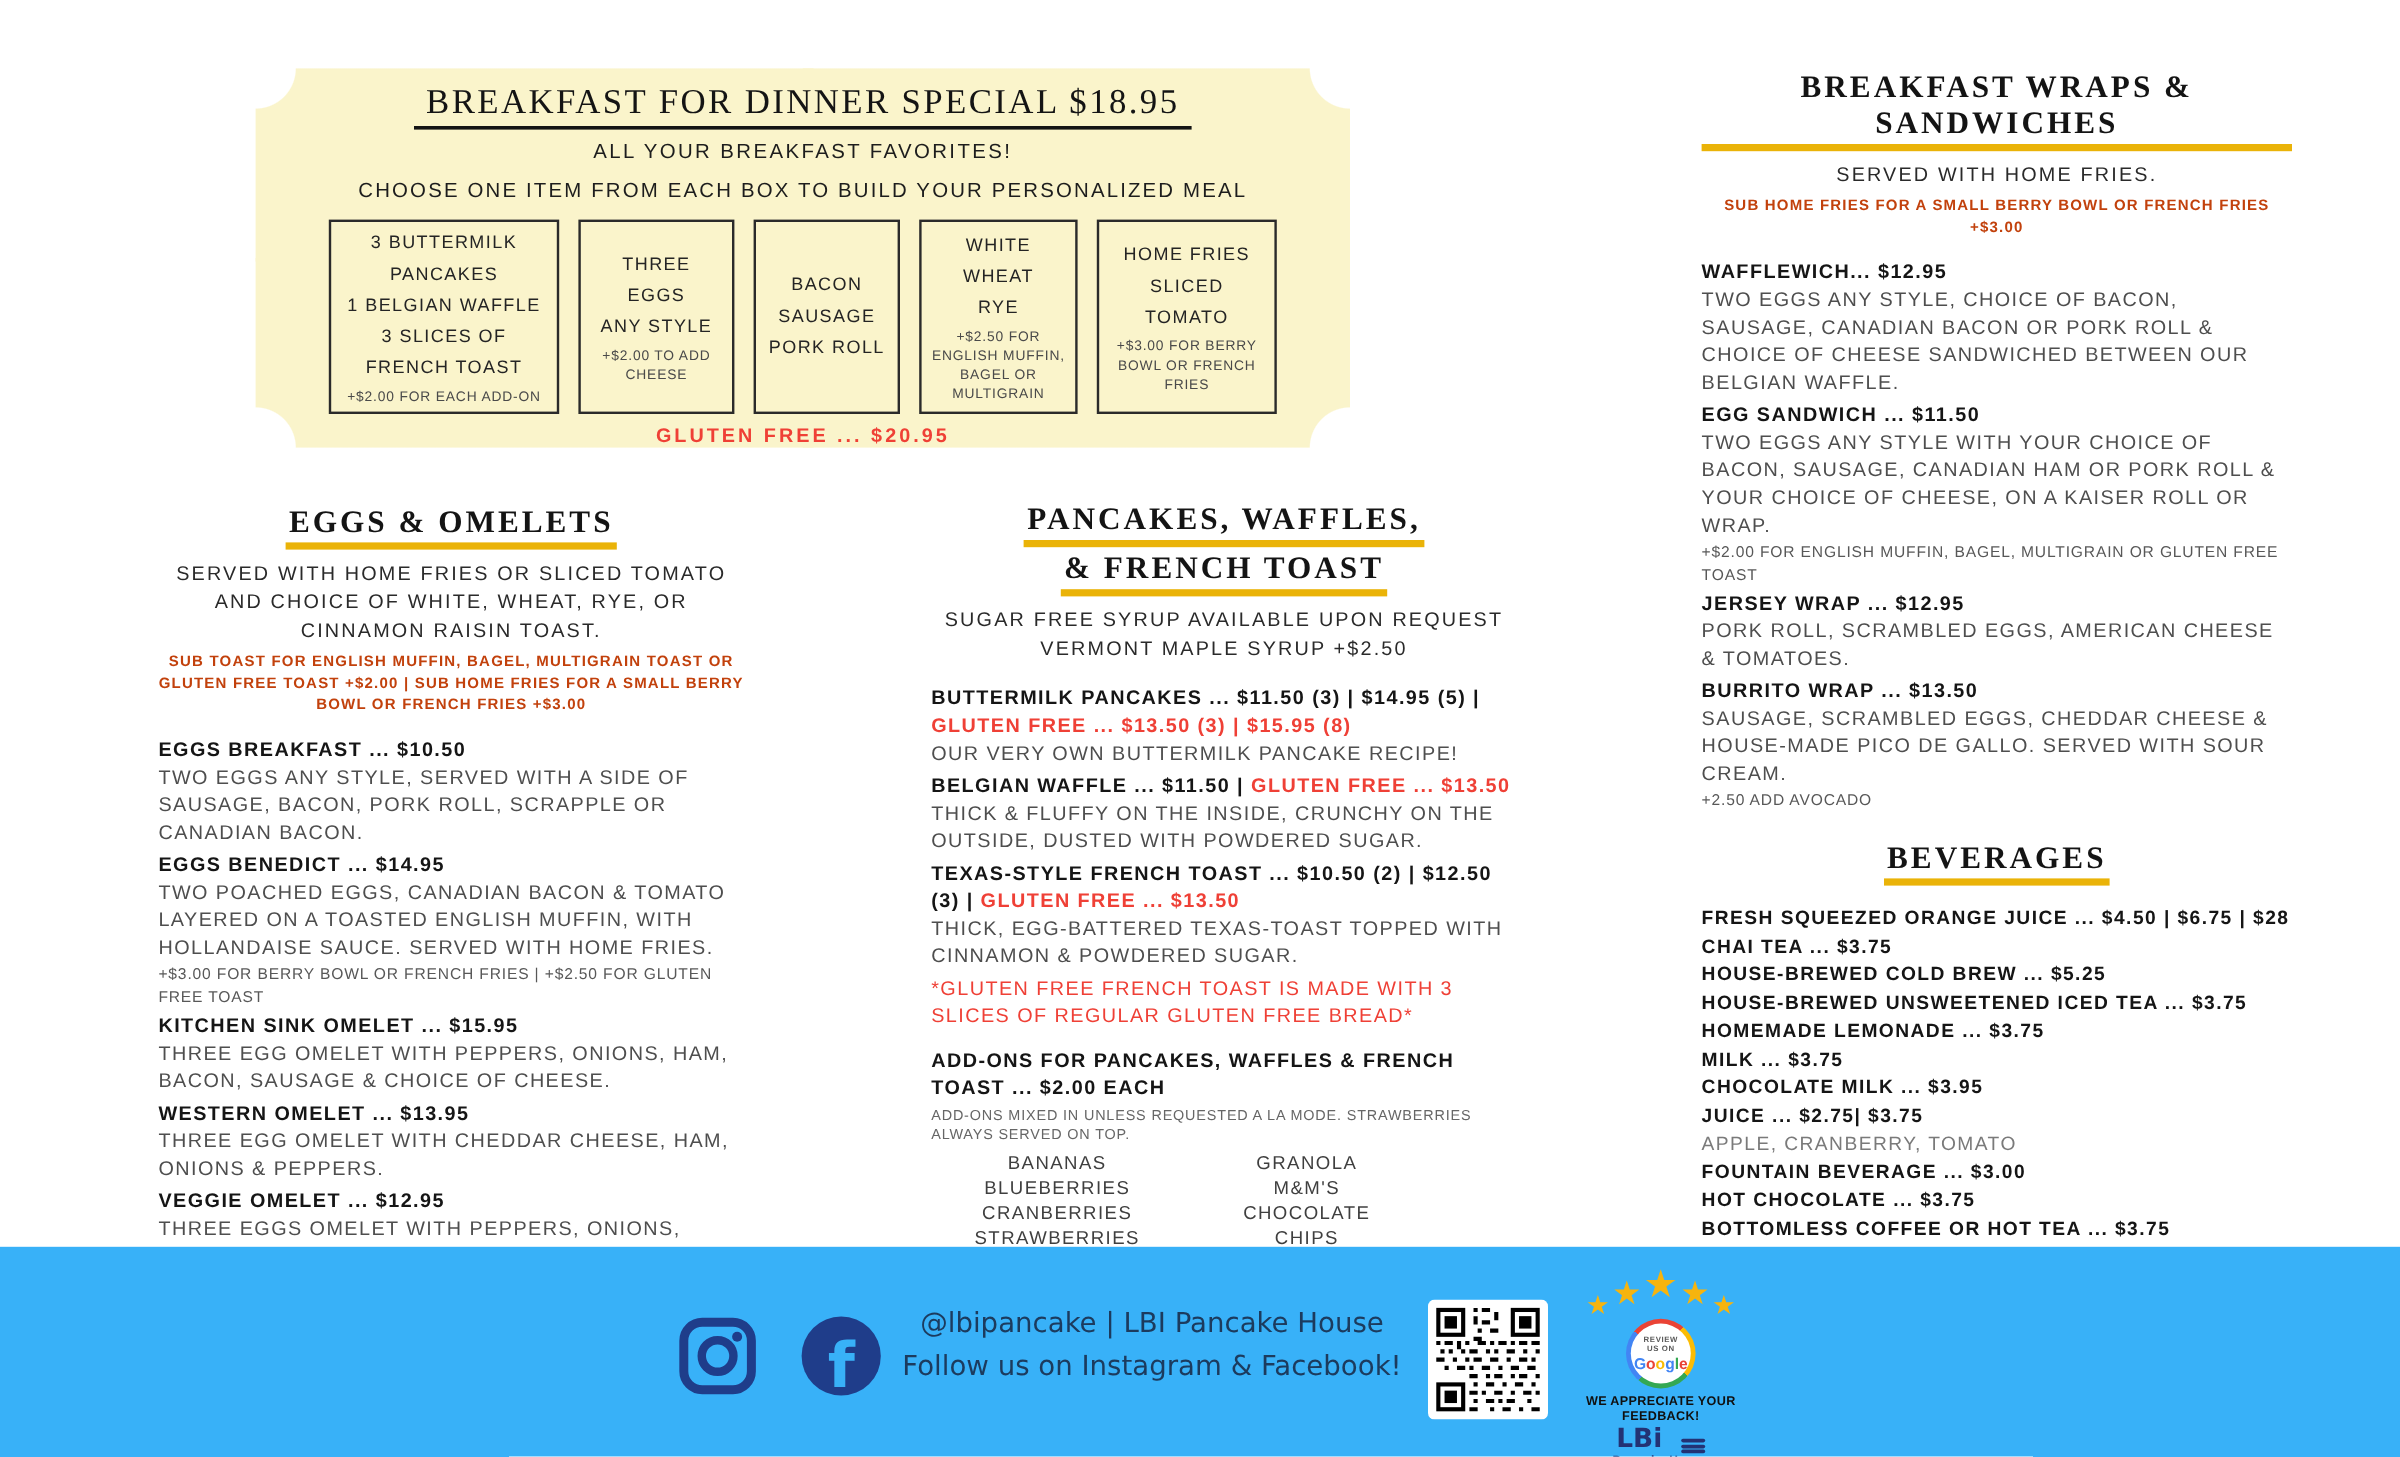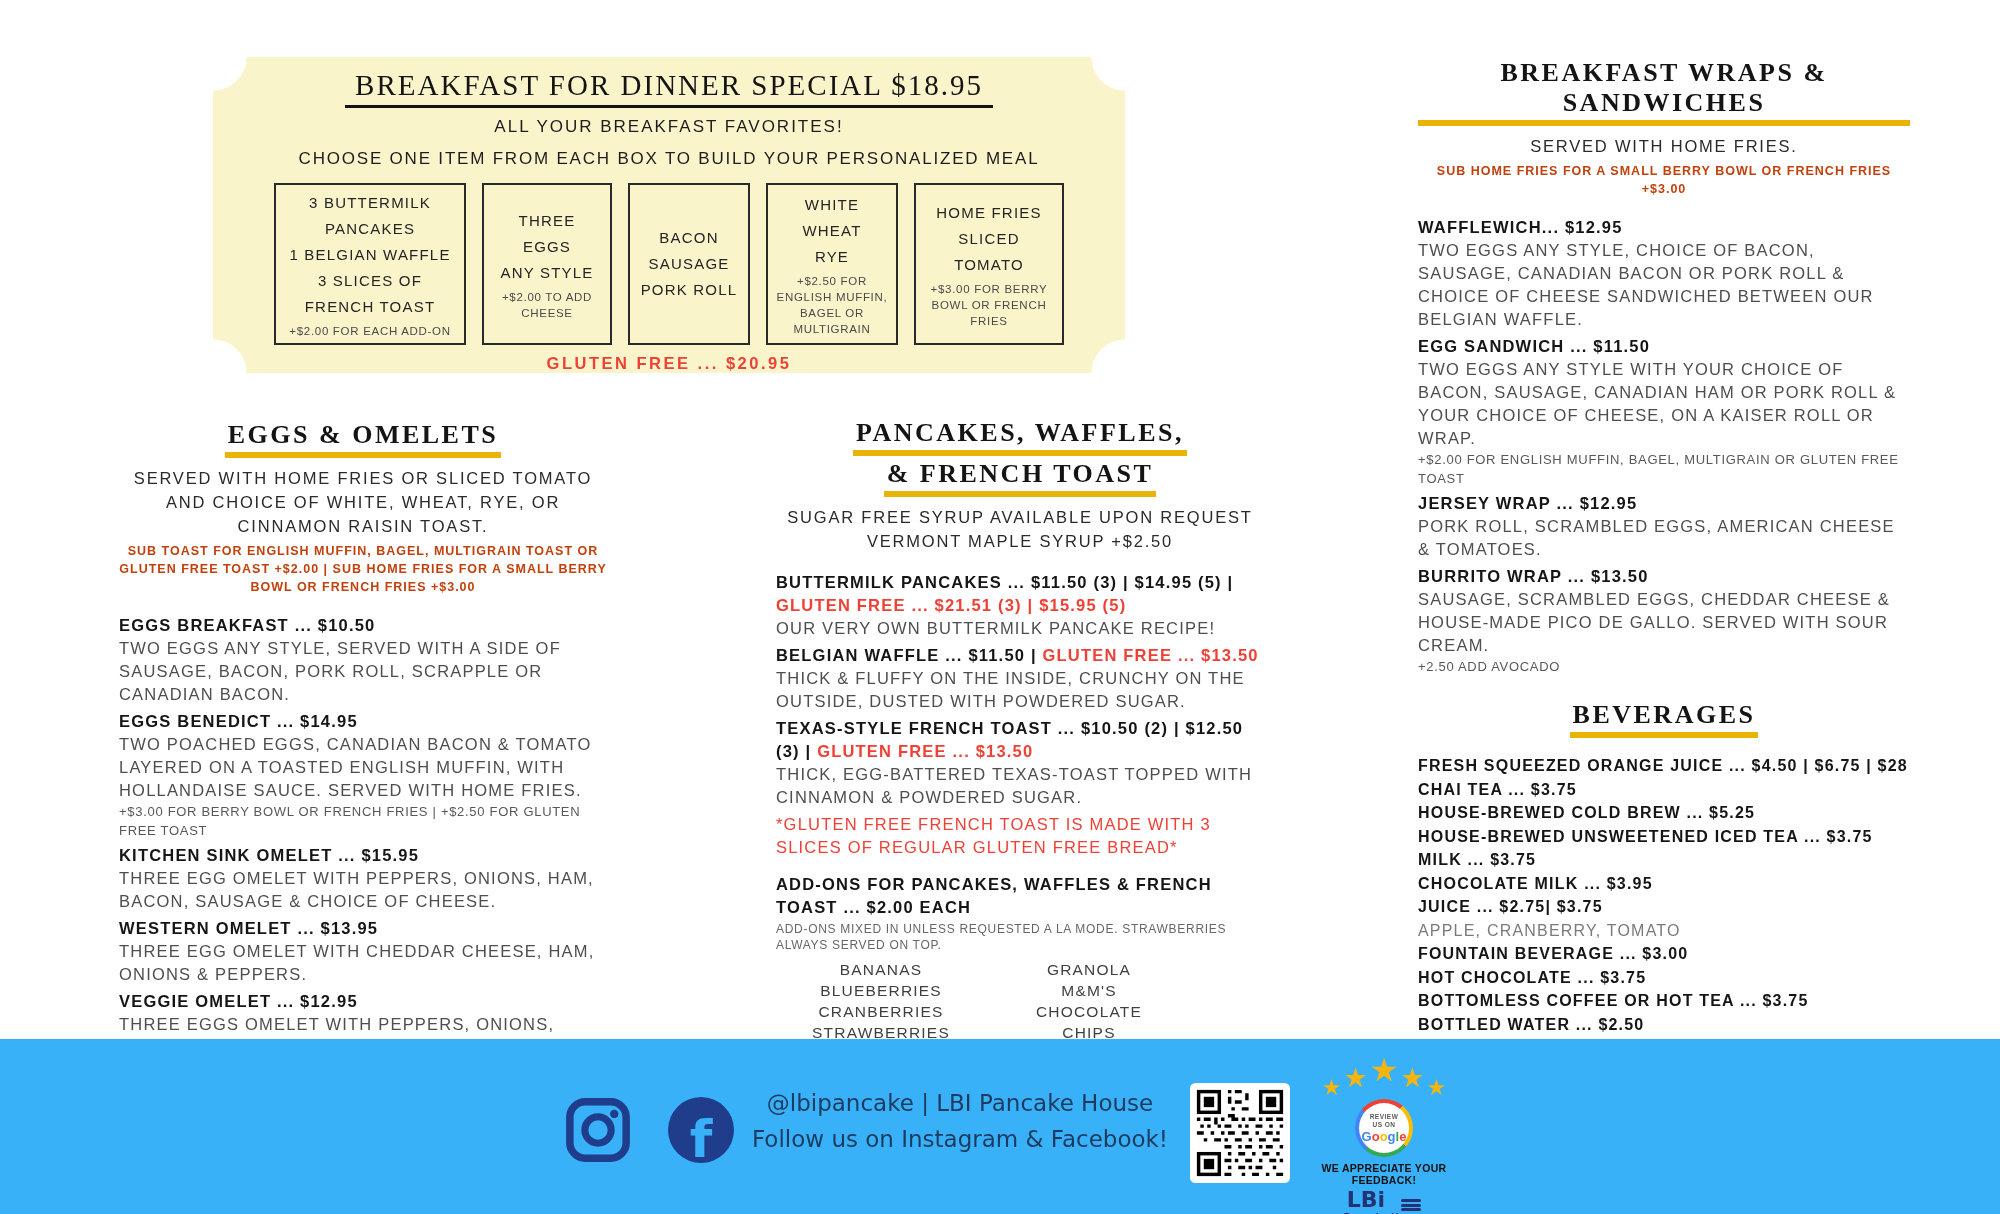--- a/index.html
+++ b/index.html
@@ -21,21 +21,21 @@
   .ticket-boxes{display:flex;justify-content:center;align-items:stretch;gap:16px;margin-top:14px;height:162px;}
   .tbox{border:2px solid #2a2a2a;display:flex;flex-direction:column;justify-content:center;align-items:center;
     padding:6px 8px;box-sizing:border-box;}
   .tbox-0{width:192px}.tbox-1{width:130px}.tbox-2{width:122px}.tbox-3{width:132px}.tbox-4{width:150px}
   .tbox-line{font-size:15px;letter-spacing:1.2px;line-height:26px;color:#242424;}
   .tbox-note{font-size:11.5px;letter-spacing:.7px;line-height:16px;color:#4a4a4a;margin-top:3px;}
   .ticket-gf{margin-top:9px;font-size:16.5px;font-weight:700;letter-spacing:2.5px;color:#ef4036;}
 
   
   .sec{position:absolute;}
-  #sec-eggs{left:119px;top:420px;width:488px;}
+  #sec-eggs{left:132px;top:420px;width:488px;}
   #sec-pancakes{left:776px;top:418px;width:488px;}
   #sec-right{left:1418px;top:58px;width:492px;}
   .sec-head{text-align:center;}
   .sec-head h2{display:inline-block;margin:0;font-family:"Liberation Serif",serif;font-weight:700;
     font-size:26px;letter-spacing:2.5px;color:#141414;border-bottom:6px solid #eab308;padding:0 3px 2px;}
   .head-line2{margin-top:3px;}
   .sec-sub{margin-top:8px;text-align:center;font-size:16.5px;letter-spacing:1.8px;line-height:24px;color:#2a2a2a;}
   .sec-note{margin-top:4px;text-align:center;font-size:12.5px;font-weight:700;letter-spacing:1px;line-height:18px;color:#c2410c;}
   .items{margin-top:18px;}
   .item{margin-top:4px;}
@@ -157,21 +157,21 @@
       </div>
     </div>
   </section>
 
   <section class="sec" id="sec-pancakes">
     <div class="sec-head"><h2>PANCAKES, WAFFLES,</h2></div>
     <div class="sec-head head-line2"><h2>&amp; FRENCH TOAST</h2></div>
     <div class="sec-sub">SUGAR FREE SYRUP AVAILABLE UPON REQUEST VERMONT MAPLE SYRUP +$2.50</div>
     <div class="items">
       <div class="item">
-        <div class="item-name"><span>BUTTERMILK PANCAKES ... $11.50 (3) | $14.95 (5) | </span><span class="red">GLUTEN FREE ... $21.51 (3) | $15.95 (5)</span></div>
+        <div class="item-name"><span>BUTTERMILK PANCAKES ... $11.50 (3) | $14.95 (5) | </span><span class="red">GLUTEN FREE ... $13.50 (3) | $15.95 (8)</span></div>
         <div class="item-desc">OUR VERY OWN BUTTERMILK PANCAKE RECIPE!</div>
       </div>
       <div class="item">
         <div class="item-name"><span>BELGIAN WAFFLE ... $11.50 | </span><span class="red">GLUTEN FREE ... $13.50</span></div>
         <div class="item-desc">THICK &amp; FLUFFY ON THE INSIDE, CRUNCHY ON THE OUTSIDE, DUSTED WITH POWDERED SUGAR.</div>
       </div>
       <div class="item">
         <div class="item-name"><span>TEXAS-STYLE FRENCH TOAST ... $10.50 (2) | $12.50 (3) | </span><span class="red">GLUTEN FREE ... $13.50</span></div>
         <div class="item-desc">THICK, EGG-BATTERED TEXAS-TOAST TOPPED WITH CINNAMON &amp; POWDERED SUGAR.</div>
       </div>
@@ -221,20 +221,21 @@
         <div class="item-note">+2.50 ADD AVOCADO</div>
       </div>
     </div>
 
     <div class="sec-head" id="bev-headwrap"><h2>BEVERAGES</h2></div>
     <div class="bev-list">
       <div class="bev">FRESH SQUEEZED ORANGE JUICE ... $4.50 | $6.75 | $28</div>
       <div class="bev">CHAI TEA ... $3.75</div>
       <div class="bev">HOUSE-BREWED COLD BREW ... $5.25</div>
       <div class="bev">HOUSE-BREWED UNSWEETENED ICED TEA ... $3.75</div>
+      <div class="bev">HOMEMADE LEMONADE ... $3.75</div>
       <div class="bev">MILK ... $3.75</div>
       <div class="bev">CHOCOLATE MILK ... $3.95</div>
       <div class="bev">JUICE ... $2.75| $3.75</div>
       <div class="bev-sub">APPLE, CRANBERRY, TOMATO</div>
       <div class="bev">FOUNTAIN BEVERAGE ... $3.00</div>
       <div class="bev">HOT CHOCOLATE ... $3.75</div>
       <div class="bev">BOTTOMLESS COFFEE OR HOT TEA ... $3.75</div>
       <div class="bev">BOTTLED WATER ... $2.50</div>
       <div class="bev">BOTTLED SODA ... $3.00</div>
       <div class="bev">SUNNY D ... $2.00</div>

